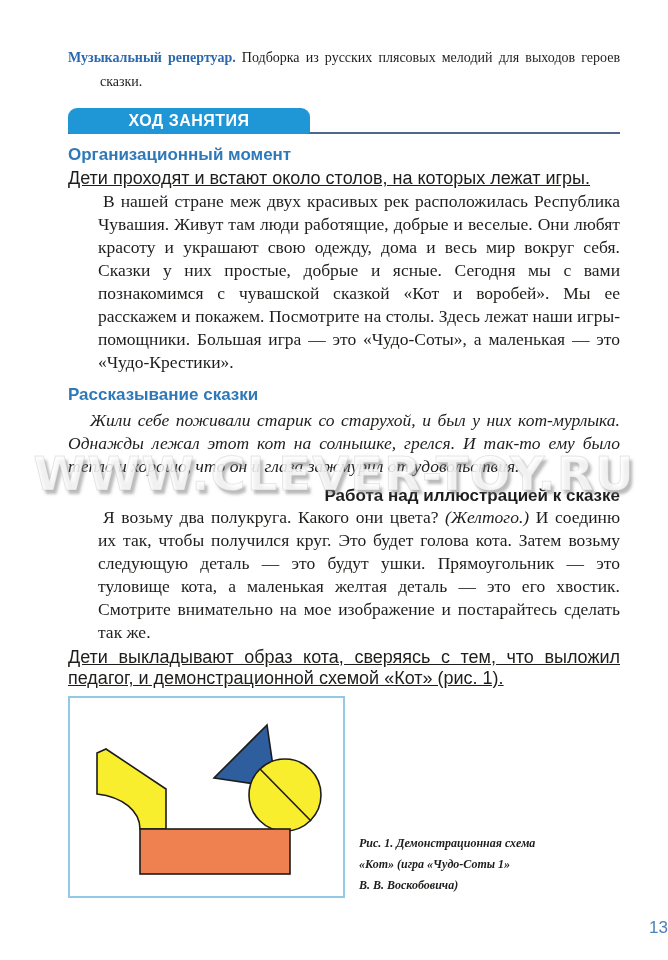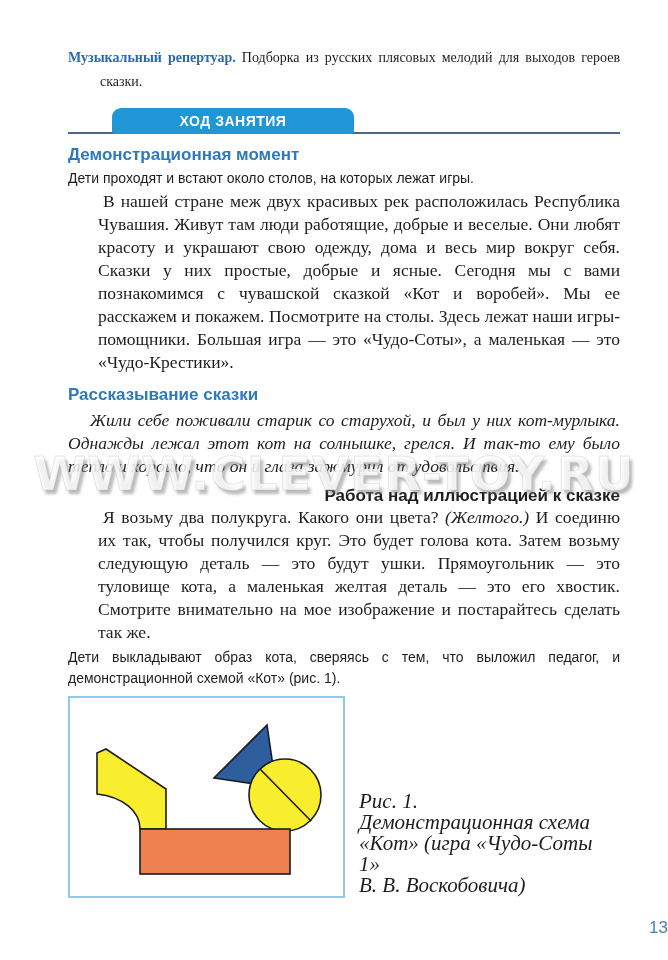--- a/index.html
+++ b/index.html
@@ -34,43 +34,43 @@
     height:26px;
     border-bottom:2px solid #50658a;
   }
   .banner-tab {
     position:absolute; left:0; top:0;
     width:242px; height:26px;
     background:#1f96d6;
     border-radius:9px 9px 3px 3px;
     color:#ffffff;
     font-family:"Liberation Sans","DejaVu Sans",sans-serif;
-    font-weight:bold; font-size:14px; letter-spacing:.5px;
-    display:flex; align-items:center; justify-content:center;margin-left:44px;
+    font-weight:bold; font-size:16px; letter-spacing:.5px;
+    display:flex; align-items:center; justify-content:center;
   }
   
   .h-blue {
     margin-top:11px;
     font-family:"Liberation Sans","DejaVu Sans",sans-serif;
     font-weight:bold; font-size:17px; line-height:20px;
     color:#2e79ba;
   }
   .h-black {
     margin-top:8px;
     font-family:"Liberation Sans","DejaVu Sans",sans-serif;
     font-weight:bold; font-size:17px; line-height:20px;
     color:#1d1d1b;
     text-align:right;
   }
   
   .sans {
     margin-top:3px;
     font-family:"Liberation Sans","DejaVu Sans",sans-serif;
-    font-size:14px; line-height:21.5px;
-    text-align:justify; hyphens:auto;
+    font-size:18px; line-height:21.5px;
+    text-align:justify; hyphens:auto;text-decoration:underline;
   }
   .serif {
     font-size:17.5px; line-height:23px;
     text-align:justify; hyphens:auto;
   }
   .quote {
     margin:0 0 0 30px;
     text-indent:5px;
   }
   .tale-text {
@@ -89,23 +89,24 @@
   .figure-box {
     width:277px; height:202px;
     border:2px solid #93c9e6;
     background:#ffffff;
     flex:0 0 auto;
     padding:3px;
   }
   .figure-box svg { display:block; width:267px; height:192px; }
   .caption {
     font-style:italic;
-    font-size:21px; line-height:21px;
+    font-size:12px; line-height:21px;
     padding-bottom:2px;
     width:235px;
+    font-weight:bold;
   }
   
   .watermark {
     position:absolute; left:0; top:446px; width:668px;
     text-align:center;
     font-family:"DejaVu Sans","Liberation Sans",sans-serif;
     font-weight:bold; font-size:48px; letter-spacing:1px;
     transform:scaleY(.95);
     color:rgba(253,253,253,.82);
     -webkit-text-stroke:1px rgba(175,175,175,.30);
@@ -126,21 +127,21 @@
 
 <div class="page">
   <div class="content">
 
     <p class="intro"><span class="lead">Музыкальный репертуар.</span><span> Подборка из русских плясовых мелодий для выходов героев сказки.</span></p>
 
     <div class="banner-row">
       <div class="banner-tab">ХОД ЗАНЯТИЯ</div>
     </div>
 
-    <h2 class="h-blue">Демонстрационная момент</h2>
+    <h2 class="h-blue">Организационный момент</h2>
     <p class="sans">Дети проходят и встают около столов, на которых лежат игры.</p>
     <p class="serif quote">В нашей стране меж двух красивых рек расположилась Республика Чувашия. Живут там люди работящие, добрые и веселые. Они любят красоту и украшают свою одежду, дома и весь мир вокруг себя. Сказки у них простые, добрые и ясные. Сегодня мы с вами познакомимся с чувашской сказкой «Кот и воробей». Мы ее расскажем и покажем. Посмотрите на столы. Здесь лежат наши игры-помощники. Большая игра — это «Чудо-Соты», а маленькая — это «Чудо-Крестики».</p>
 
     <h2 class="h-blue">Рассказывание сказки</h2>
     <p class="serif tale-text">Жили себе поживали старик со старухой, и был у них кот-мурлыка. Однажды лежал этот кот на солнышке, грелся. И так-то ему было тепло и хорошо, что он и глаза зажмурил от удовольствия.</p>
 
     <h3 class="h-black">Работа над иллюстрацией к сказке</h3>
 
     <p class="serif quote"><span>Я возьму два полукруга. Какого они цвета? </span><span class="quote-em">(Желтого.)</span><span> И соединю их так, чтобы получился круг. Это будет голова кота. Затем возьму следующую деталь — это будут ушки. Прямоугольник — это туловище кота, а маленькая желтая деталь — это его хвостик. Смотрите внимательно на мое изображение и постарайтесь сделать так же.</span></p>
 

